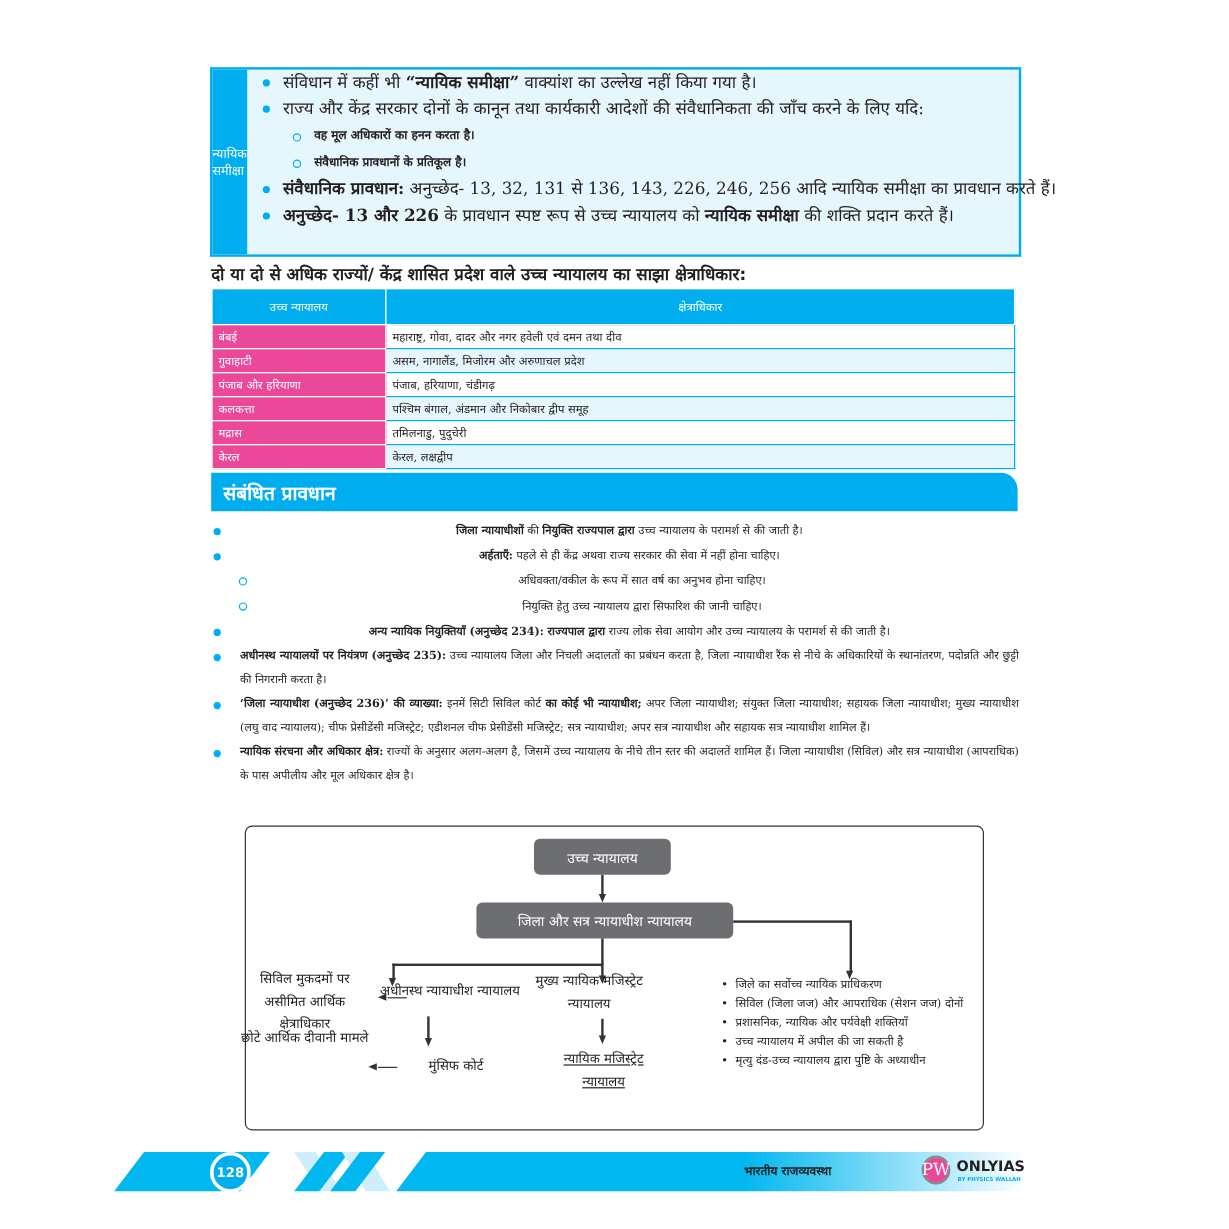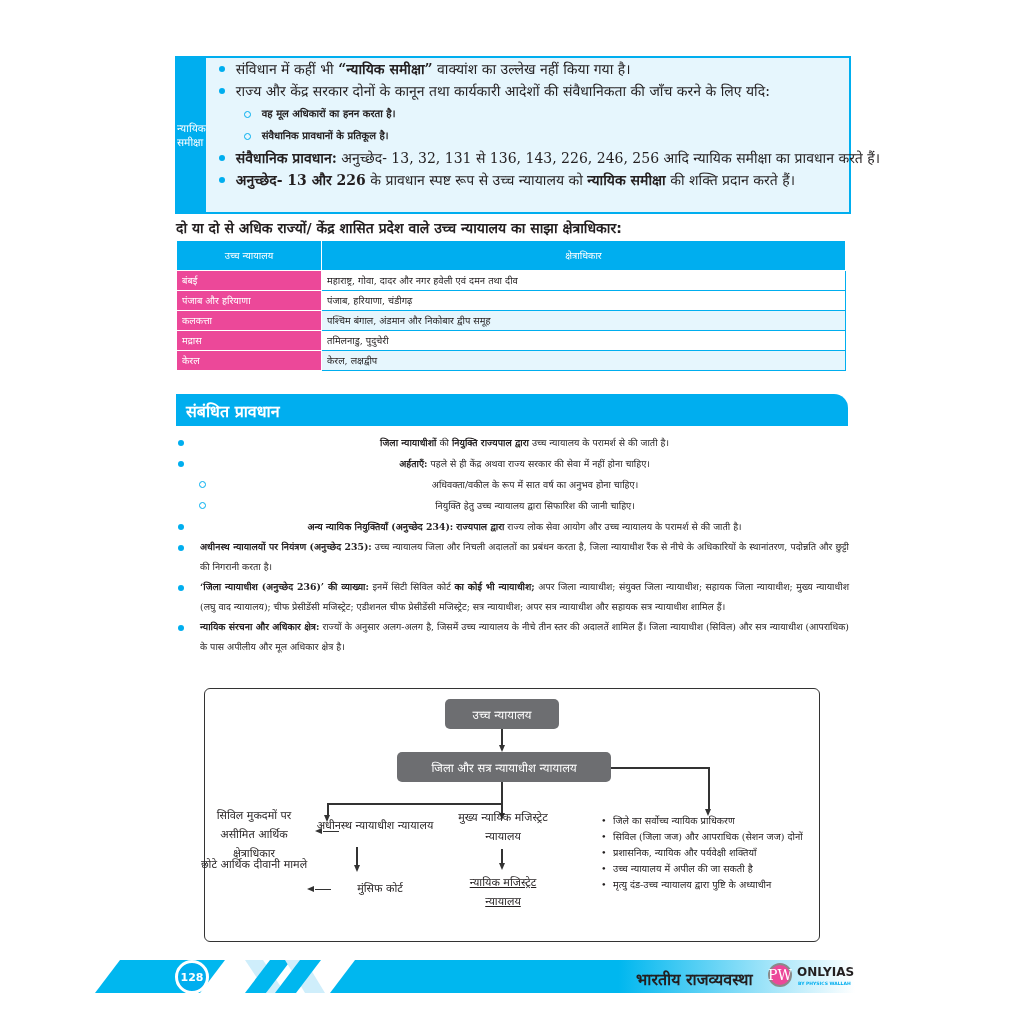--- a/index.html
+++ b/index.html
@@ -45,21 +45,21 @@
   .arr-d { position:absolute; width:0; height:0; border-left:3.5px solid transparent; border-right:3.5px solid transparent; border-top:7px solid #333; }
   .arr-l { position:absolute; width:0; height:0; border-top:3.5px solid transparent; border-bottom:3.5px solid transparent; border-right:7px solid #333; }
   .blist { position:absolute; left:396px; top:124px; font-size:9.5px; line-height:16px; }
   .blist div { position:relative; padding-left:12px; }
   .blist div::before { content:"•"; position:absolute; left:0; }
   
   .footer-band { left:95px; top:960px; width:760px; height:33px; }
   .page-circle { left:175px; top:960px; width:34px; height:34px; border-radius:50%; background:#00aeef;
                  border:3px solid #ffffff; color:#ffffff; font-family:"DejaVu Sans","Liberation Sans",sans-serif;
                  font-size:11px; font-weight:bold; display:flex; align-items:center; justify-content:center; box-sizing:border-box; }
-  .footer-title { left:636px; top:968px; font-size:16px; font-weight:bold; color:#231f20; }
+  .footer-title { left:620px; top:968px; font-size:10px; font-weight:bold; color:#231f20; }
   .logo-circle { left:768px; top:963px; width:24px; height:24px; border-radius:50%; background:#ec4899;
                  border:2px solid #8a8a8a; box-sizing:border-box; color:#fff; font-size:14px; display:flex; align-items:center; justify-content:center; }
   .logo-text { left:797px; top:965px; font-family:"DejaVu Sans","Liberation Sans",sans-serif; font-weight:bold; font-size:12px; color:#231f20; }
   .logo-sub { left:798px; top:981px; font-family:"DejaVu Sans","Liberation Sans",sans-serif; font-weight:bold; font-size:4.5px; color:#00aeef; }
 </style>
 </head>
 <body>
 
 <div class="abs jr-box">
   <div class="jr-label">न्यायिक समीक्षा</div>
@@ -79,20 +79,24 @@
   <thead>
     <tr>
       <th style="width:134px">उच्च न्यायालय</th>
       <th>क्षेत्राधिकार</th>
     </tr>
   </thead>
   <tbody id="hc-body">
       <tr>
         <td class="court">बंबई</td>
         <td class="juris">महाराष्ट्र, गोवा, दादर और नगर हवेली एवं दमन तथा दीव</td>
+      </tr>
+      <tr class="alt">
+        <td class="court">गुवाहाटी</td>
+        <td class="juris">असम, नागालैंड, मिजोरम और अरुणाचल प्रदेश</td>
       </tr>
       <tr>
         <td class="court">पंजाब और हरियाणा</td>
         <td class="juris">पंजाब, हरियाणा, चंडीगढ़</td>
       </tr>
       <tr class="alt">
         <td class="court">कलकत्ता</td>
         <td class="juris">पश्चिम बंगाल, अंडमान और निकोबार द्वीप समूह</td>
       </tr>
       <tr>
@@ -137,21 +141,21 @@
   <div class="dt" style="left:100px;top:127px;width:140px;">अधीनस्थ न्यायाधीश न्यायालय</div>
   <div class="dt" style="left:-6px;top:117px;width:110px;">सिविल मुकदमों पर असीमित आर्थिक क्षेत्राधिकार</div>
   <div class="line" style="left:118px;top:142px;width:16px;height:1.2px;"></div>
   <div class="arr-l" style="left:110px;top:139px;"></div>
   <div class="line" style="left:151px;top:158px;width:1.5px;height:20px;"></div>
   <div class="arr-d" style="left:148.5px;top:176px;"></div>
   <div class="dt" style="left:130px;top:190px;width:90px;">मुंसिफ कोर्ट</div>
   <div class="dt" style="left:-6px;top:166px;width:110px;">छोटे आर्थिक दीवानी मामले</div>
   <div class="line" style="left:110px;top:200px;width:16px;height:1.2px;"></div>
   <div class="arr-l" style="left:102px;top:197px;"></div>
-  <div class="dt" style="left:236px;top:119px;width:124px;">मुख्य न्यायिक मजिस्ट्रेट न्यायालय</div>
+  <div class="dt" style="left:224px;top:119px;width:124px;">मुख्य न्यायिक मजिस्ट्रेट न्यायालय</div>
   <div class="line" style="left:296px;top:160px;width:1.5px;height:16px;"></div>
   <div class="arr-d" style="left:293.5px;top:174px;"></div>
   <div class="dt" style="left:246px;top:184px;width:104px;text-decoration:underline;">न्यायिक मजिस्ट्रेट न्यायालय</div>
   <div class="blist" id="features">
       <div>जिले का सर्वोच्च न्यायिक प्राधिकरण</div>
       <div>सिविल (जिला जज) और आपराधिक (सेशन जज) दोनों</div>
       <div>प्रशासनिक, न्यायिक और पर्यवेक्षी शक्तियाँ</div>
       <div>उच्च न्यायालय में अपील की जा सकती है</div>
       <div>मृत्यु दंड-उच्च न्यायालय द्वारा पुष्टि के अध्याधीन</div>
     </div>

